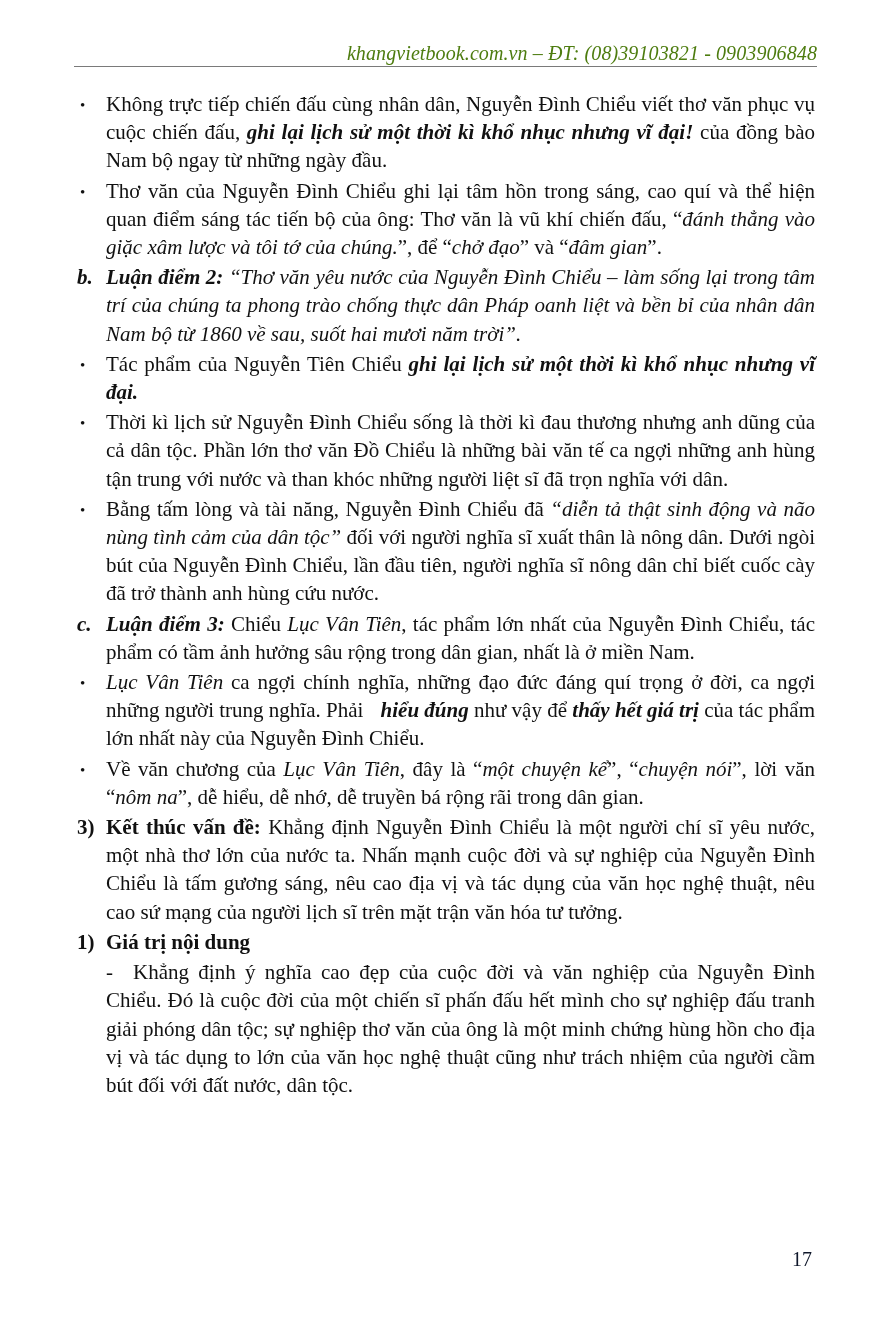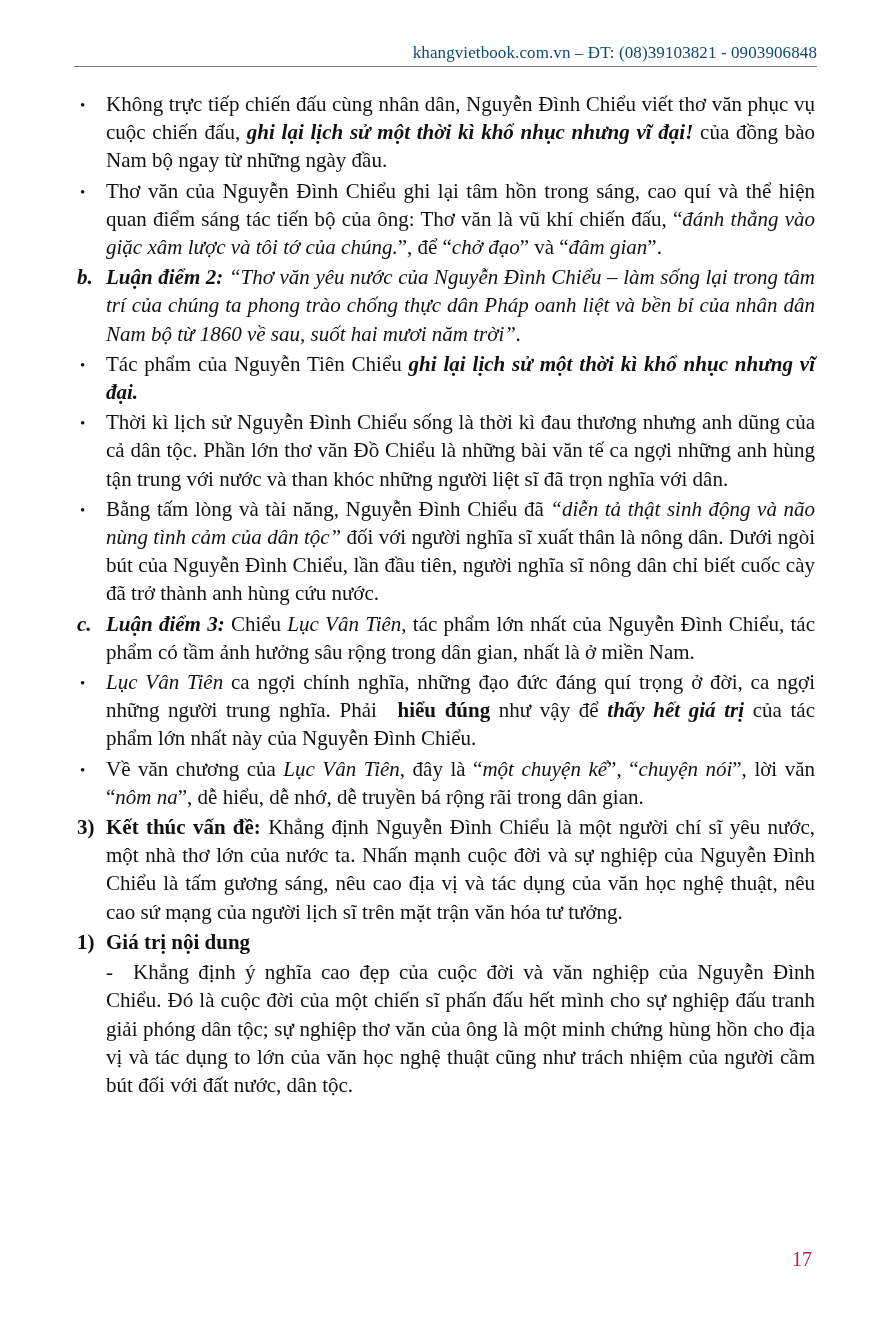--- a/index.html
+++ b/index.html
@@ -1,44 +1,44 @@
 <!DOCTYPE html>
 <html><head>
   <meta charset="utf-8">
   <style>
     html, body { margin: 0; padding: 0; background: #ffffff; }
     body { width: 891px; height: 1340px; position: relative; overflow: hidden;
            font-family: "Liberation Serif", "DejaVu Serif", serif; color: #111; }
     .header { position: absolute; left: 74px; top: 40px; width: 743px; height: 26px;
               border-bottom: 1.5px solid #7a7a7a; text-align: right; }
-    .header span { font-size: 17px; color: #0c4a6e; line-height: 26px; letter-spacing: 0.1px; }
+    .header span { font-style: italic; font-size: 20px; color: #4d7c0f; line-height: 26px; letter-spacing: 0.1px; }
     .content { position: absolute; left: 77px; top: 90px; width: 738px; font-size: 21px; line-height: 28.2px; }
     .item { position: relative; padding-left: 29px; text-align: justify; margin-bottom: 2px; }
     .item .marker { position: absolute; left: 0; top: 0; }
     .bullet .marker { font-size: 15px; left: 3px; top: 1px; }
     .heading { font-weight: bold; }
     .dash-para { padding-left: 29px; text-align: justify; text-indent: 0; }
     .dash-para .dash { display: inline-block; width: 27px; }
-    .pagenum { position: absolute; left: 792px; top: 1248px; font-size: 20px; color: #be185d; }
+    .pagenum { position: absolute; left: 792px; top: 1248px; font-size: 20px; color: #0f172a; }
   </style>
 </head>
 <body>
 
 <div class="header">
   <span>khangvietbook.com.vn – ĐT: (08)39103821 - 0903906848</span>
 </div>
 
 <div class="content" id="content">
     <div class="item bullet"><span class="marker">•</span><span>Không trực tiếp chiến đấu cùng nhân dân, Nguyễn Đình Chiểu viết thơ văn phục vụ cuộc chiến đấu, </span><b style="font-style: italic;">ghi lại lịch sử một thời kì khổ nhục nhưng vĩ đại!</b><span> của đồng bào Nam bộ ngay từ những ngày đầu.</span></div>
     <div class="item bullet"><span class="marker">•</span><span>Thơ văn của Nguyễn Đình Chiểu ghi lại tâm hồn trong sáng, cao quí và thể hiện quan điểm sáng tác tiến bộ của ông: Thơ văn là vũ khí chiến đấu, “</span><i>đánh thẳng vào giặc xâm lược và tôi tớ của chúng.</i><span>”, để “</span><i>chở đạo</i><span>” và “</span><i>đâm gian</i><span>”.</span></div>
     <div class="item"><span class="marker" style="font-weight: bold; font-style: italic;">b.</span><b style="font-style: italic;">Luận điểm 2:</b><i> “Thơ văn yêu nước của Nguyễn Đình Chiểu – làm sống lại trong tâm trí của chúng ta phong trào chống thực dân Pháp oanh liệt và bền bỉ của nhân dân Nam bộ từ 1860 về sau, suốt hai mươi năm trời”.</i></div>
     <div class="item bullet"><span class="marker">•</span><span>Tác phẩm của Nguyễn Tiên Chiểu </span><b style="font-style: italic;">ghi lại lịch sử một thời kì khổ nhục nhưng vĩ đại.</b></div>
     <div class="item bullet"><span class="marker">•</span><span>Thời kì lịch sử Nguyễn Đình Chiểu sống là thời kì đau thương nhưng anh dũng của cả dân tộc. Phần lớn thơ văn Đồ Chiểu là những bài văn tế ca ngợi những anh hùng tận trung với nước và than khóc những người liệt sĩ đã trọn nghĩa với dân.</span></div>
     <div class="item bullet"><span class="marker">•</span><span>Bằng tấm lòng và tài năng, Nguyễn Đình Chiểu đã </span><i>“diễn tả thật sinh động và não nùng tình cảm của dân tộc”</i><span> đối với người nghĩa sĩ xuất thân là nông dân. Dưới ngòi bút của Nguyễn Đình Chiểu, lần đầu tiên, người nghĩa sĩ nông dân chỉ biết cuốc cày đã trở thành anh hùng cứu nước.</span></div>
     <div class="item"><span class="marker" style="font-weight: bold; font-style: italic;">c.</span><b style="font-style: italic;">Luận điểm 3:</b><span> Chiểu </span><i>Lục Vân Tiên</i><span>, tác phẩm lớn nhất của Nguyễn Đình Chiểu, tác phẩm có tầm ảnh hưởng sâu rộng trong dân gian, nhất là ở miền Nam.</span></div>
-    <div class="item bullet"><span class="marker">•</span><i>Lục Vân Tiên</i><span> ca ngợi chính nghĩa, những đạo đức đáng quí trọng ở đời, ca ngợi những người trung nghĩa. Phải </span><b style=" margin-left: 12px;">hiểu đúng</b><span> như vậy để </span><b style="font-style: italic;">thấy hết giá trị</b><span> của tác phẩm lớn nhất này của Nguyễn Đình Chiểu.</span></div>
+    <div class="item bullet"><span class="marker">•</span><i>Lục Vân Tiên</i><span> ca ngợi chính nghĩa, những đạo đức đáng quí trọng ở đời, ca ngợi những người trung nghĩa. Phải </span><b style="font-style: italic; margin-left: 12px;">hiểu đúng</b><span> như vậy để </span><b style="font-style: italic;">thấy hết giá trị</b><span> của tác phẩm lớn nhất này của Nguyễn Đình Chiểu.</span></div>
     <div class="item bullet"><span class="marker">•</span><span>Về văn chương của </span><i>Lục Vân Tiên</i><span>, đây là “</span><i>một chuyện kể</i><span>”, “</span><i>chuyện nói</i><span>”, lời văn “</span><i>nôm na</i><span>”, dễ hiểu, dễ nhớ, dễ truyền bá rộng rãi trong dân gian.</span></div>
     <div class="item"><span class="marker" style="font-weight: bold;">3)</span><b>Kết thúc vấn đề:</b><span> Khẳng định Nguyễn Đình Chiểu là một người chí sĩ yêu nước, một nhà thơ lớn của nước ta. Nhấn mạnh cuộc đời và sự nghiệp của Nguyễn Đình Chiểu là tấm gương sáng, nêu cao địa vị và tác dụng của văn học nghệ thuật, nêu cao sứ mạng của người lịch sĩ trên mặt trận văn hóa tư tưởng.</span></div>
     <div class="item"><span class="marker" style="font-weight: bold;">1)</span><b>Giá trị nội dung</b></div>
     <div class="dash-para"><span class="dash">-</span><span>Khẳng định ý nghĩa cao đẹp của cuộc đời và văn nghiệp của Nguyễn Đình Chiểu. Đó là cuộc đời của một chiến sĩ phấn đấu hết mình cho sự nghiệp đấu tranh giải phóng dân tộc; sự nghiệp thơ văn của ông là một minh chứng hùng hồn cho địa vị và tác dụng to lớn của văn học nghệ thuật cũng như trách nhiệm của người cầm bút đối với đất nước, dân tộc.</span></div>
   </div>
 
 <div class="pagenum">17</div>
 
 </body></html>

